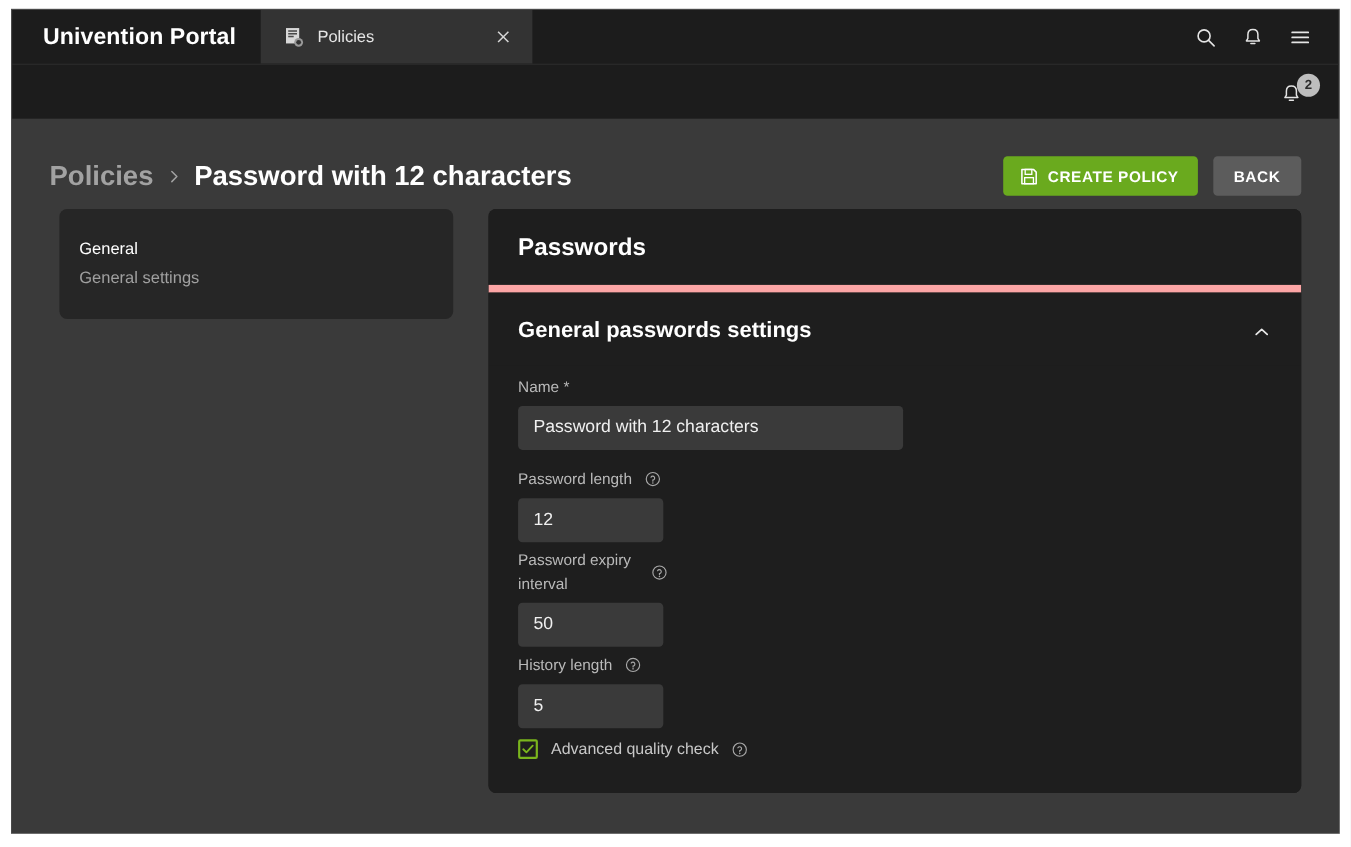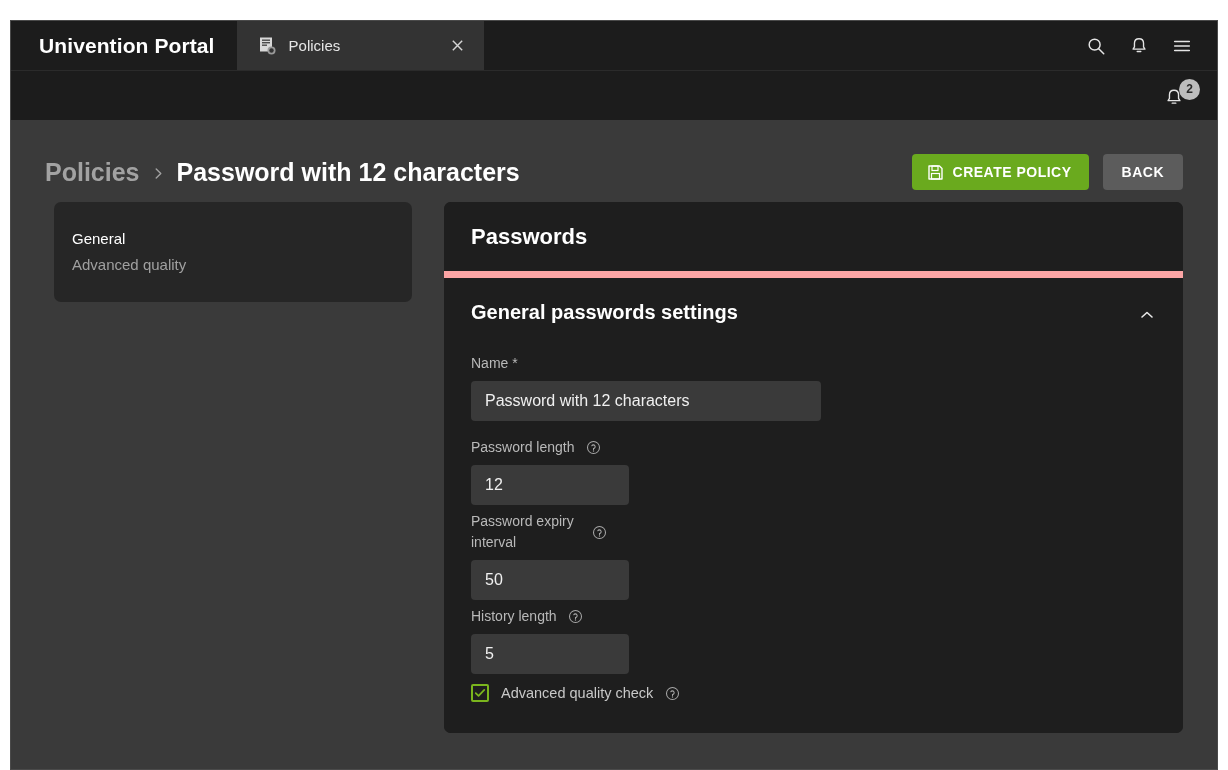--- a/index.html
+++ b/index.html
@@ -8,21 +8,21 @@
     width: 1228px;
     height: 770px;
     overflow: hidden;
     background: #ffffff;
     font-family: "Liberation Sans", sans-serif;
   }
 
   #window {
     position: absolute;
     left: 11px;
-    top: 21px;
+    top: 9px;
     width: 1206px;
     height: 748px;
     background: #3a3a3a;
     overflow: hidden;
     box-shadow: 0 0 0 1px #4a4a4a;
   }
 
   
   .topbar {
     position: relative;
@@ -217,21 +217,21 @@
     color: #f0f0f0;
     font-size: 16px;
     font-family: "Liberation Sans", sans-serif;
     padding: 0 14px;
     height: 40px;
     display: flex;
     align-items: center;
     outline: none;
   }
   .input-wide { width: 350px; margin-bottom: 16px; }
-  .input-narrow { width: 158px; }
+  .input-narrow { width: 132px; }
 
   .checkbox-row {
     display: flex;
     align-items: center;
     gap: 12px;
     margin-top: 10px;
   }
   .checkbox {
     width: 18px; height: 18px;
     border: 2px solid #7ab51d;
@@ -336,21 +336,21 @@
       </div>
     </div>
 
     <div class="page-cols">
 
       <div class="navcard">
         <div class="nav-item active">
           <span>General</span>
         </div>
         <div class="nav-item inactive">
-          <span>Advanced quality</span>
+          <span>General settings</span>
         </div>
       </div>
 
       <div class="content">
 
         <div class="content-header">
           <div class="content-title">Passwords</div>
         </div>
 
         <div class="section-header">

